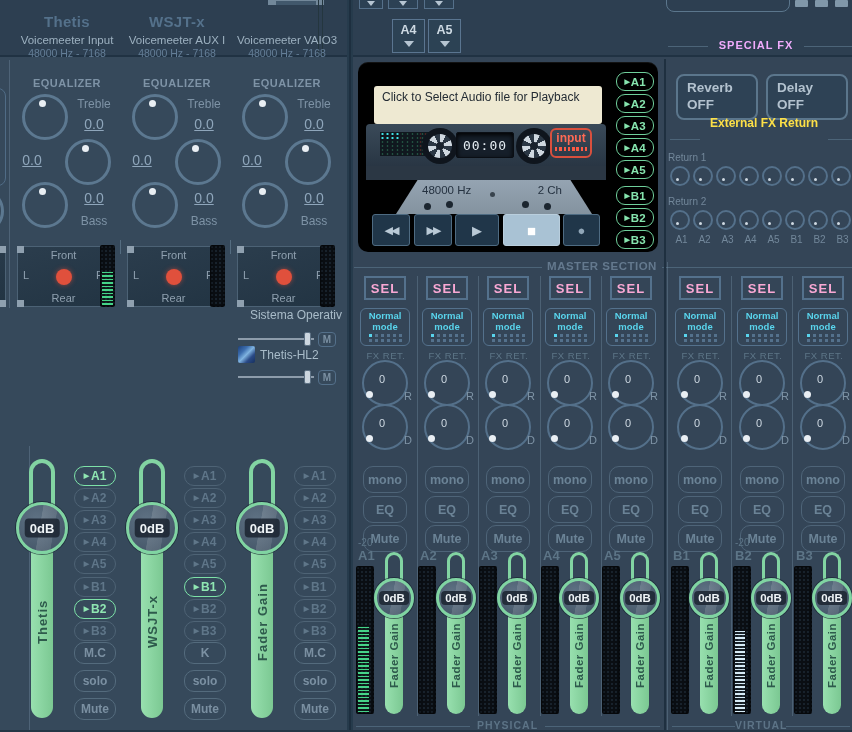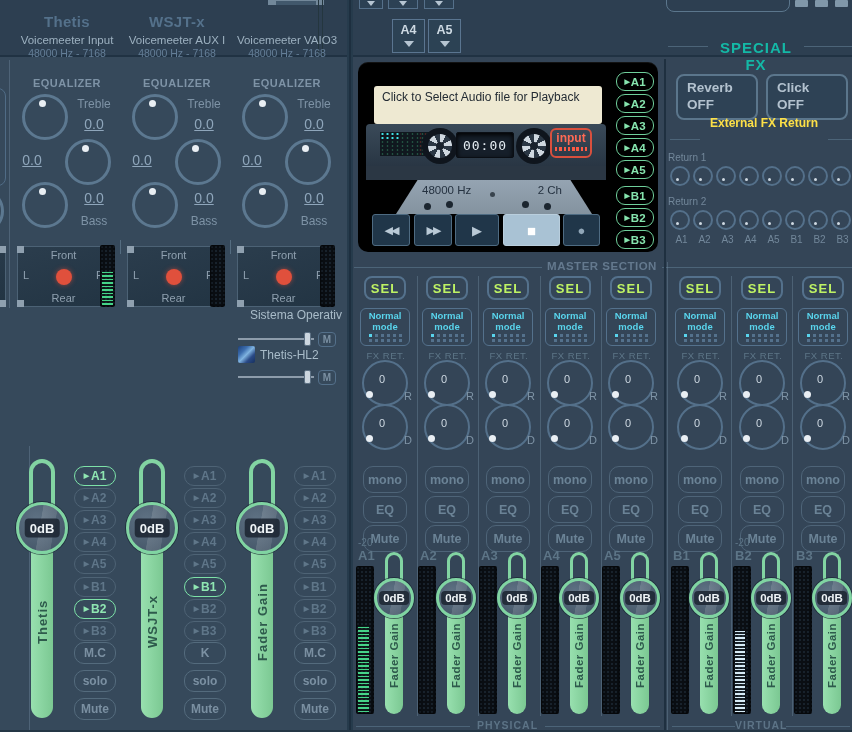--- a/index.html
+++ b/index.html
@@ -146,38 +146,38 @@
   .g-play { font-size:13px; letter-spacing:0; } .g-stop { font-size:15px; letter-spacing:0; }
   .g-record { font-size:13px; letter-spacing:0; color:#90a6b8; }
   .recorder-routes { position:absolute; left:616px; top:62px; width:40px; height:190px; }
   .rec-route { position:absolute; left:0; width:38px; height:19px; border:1.5px solid #6fcf9b; border-radius:9px;
      color:#86e4ae; font-size:11.5px; font-weight:bold; display:flex; align-items:center; justify-content:center; }
   .rec-route-label { display:flex; align-items:center; }
   .rec-route-label::before { content:"▶"; font-size:7px; margin-right:1px; }
 
   
   .sec-title { position:absolute; font-weight:bold; text-align:center; }
-  .t-sfx { left:708px; top:39px; width:96px; font-size:15px; color:#14b8a6; letter-spacing:1px; }
+  .t-sfx { left:708px; top:39px; width:96px; font-size:11px; color:#f0abfc; letter-spacing:1px; }
   .t-ext { left:702px; top:116px; width:124px; font-size:12px; color:#fde047; }
   .t-master { left:544px; top:260px; width:116px; font-size:11.5px; color:#64798e; letter-spacing:.5px; }
   .fx-big-btn { position:absolute; top:74px; width:82px; height:46px; border:2px solid #5b768c; border-radius:8px;
      background:#2e4255; padding:4px 0 0 9px; }
   .fx-big-name, .fx-big-state { font-size:13.5px; font-weight:bold; color:#b3c2cf; }
   .fx-big-state { margin-top:2px; }
   .return-label { position:absolute; left:668px; font-size:10px; color:#72879a; }
   .fx-knob-row { position:absolute; left:670px; width:184px; display:flex; gap:3px; }
   .fx-knob { width:20px; height:20px; border:2px solid #54708a; border-radius:50%; position:relative; }
   .fx-knob::after { content:""; position:absolute; left:4px; bottom:3px; width:3px; height:3px; border-radius:50%; background:#cfd9e2; }
   .fx-bus-labels { position:absolute; left:670px; top:234px; width:184px; display:flex; }
   .fx-bus-label { width:23px; text-align:center; font-size:10px; color:#72879a; }
 
   
   .master-strip { position:absolute; top:270px; width:60px; height:462px; }
-  .sel-btn { position:absolute; left:8px; top:6px; width:42px; height:24px; border:2px solid #54718c; border-radius:8px;
-     color:#bef264; font-size:13px; font-weight:bold; letter-spacing:1px; display:flex; align-items:center; justify-content:center; }
+  .sel-btn { position:absolute; left:8px; top:6px; width:42px; height:24px; border:2px solid #54718c; border-radius:0;
+     color:#f9a8d4; font-size:13px; font-weight:bold; letter-spacing:1px; display:flex; align-items:center; justify-content:center; }
   .mode-btn { position:absolute; left:4px; top:38px; width:50px; height:38px; border:1.5px solid #54718c; border-radius:6px; text-align:center; padding-top:2px; }
   .mode-label { font-size:9.5px; font-weight:bold; color:#59d4ec; line-height:1.12; }
   .mode-dots { position:relative; width:33px; height:8px; margin:2px auto 0;
      background-image:repeating-linear-gradient(90deg,#54718c 0 3px,transparent 3px 6px),repeating-linear-gradient(90deg,#54718c 0 3px,transparent 3px 6px);
      background-size:33px 3px; background-position:0 0,0 5px; background-repeat:no-repeat; }
   .mode-dots::before { content:""; position:absolute; left:0; top:0; width:3px; height:3px; background:#59d4ec; }
   .fxret-label { position:absolute; left:0; top:80px; width:100%; text-align:center; font-size:9.5px; color:#5d7587; letter-spacing:.5px; }
   .mknob { position:absolute; left:6px; width:46px; height:46px; border:2.5px solid #54708a; border-radius:50%; }
   .knob-r { top:90px; } .knob-d { top:134px; }
   .mkval { position:absolute; left:0; right:6px; top:11px; text-align:center; font-size:11px; color:#cdd8e1; }
@@ -576,21 +576,21 @@
     </div>
 
   <div class="hline" style="left:668px;top:46px;width:40px"></div>
   <div class="sec-title t-sfx">SPECIAL FX</div>
   <div class="hline" style="left:804px;top:46px;width:48px"></div>
   <div class="fx-big-btn" style="left:676px">
     <div class="fx-big-name">Reverb</div>
     <div class="fx-big-state">OFF</div>
   </div>
   <div class="fx-big-btn" style="left:766px">
-    <div class="fx-big-name">Click</div>
+    <div class="fx-big-name">Delay</div>
     <div class="fx-big-state">OFF</div>
   </div>
   <div class="hline" style="left:670px;top:139px;width:30px"></div>
   <div class="sec-title t-ext">External FX Return</div>
   <div class="hline" style="left:828px;top:139px;width:24px"></div>
   <div class="return-label" style="top:152px">Return 1</div>
   <div class="fx-knob-row" style="top:166px">
       <div class="fx-knob"></div>
       <div class="fx-knob"></div>
       <div class="fx-knob"></div>

